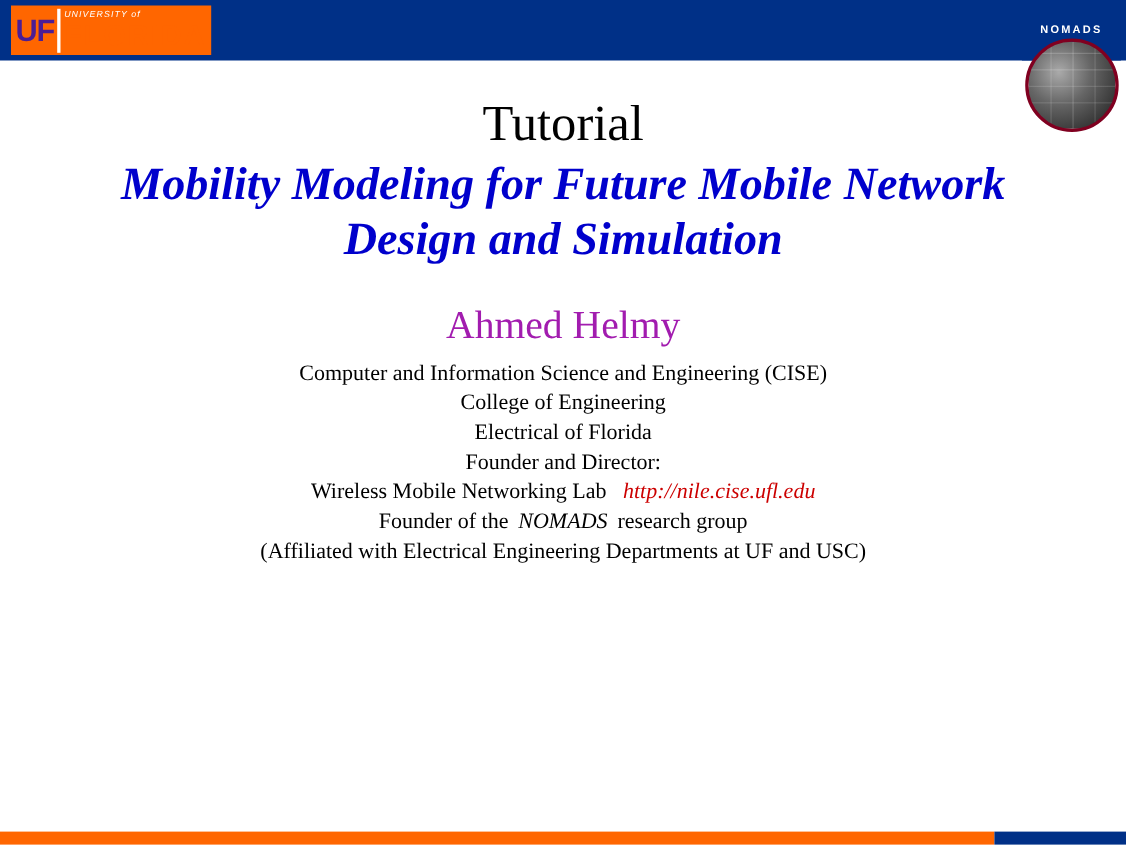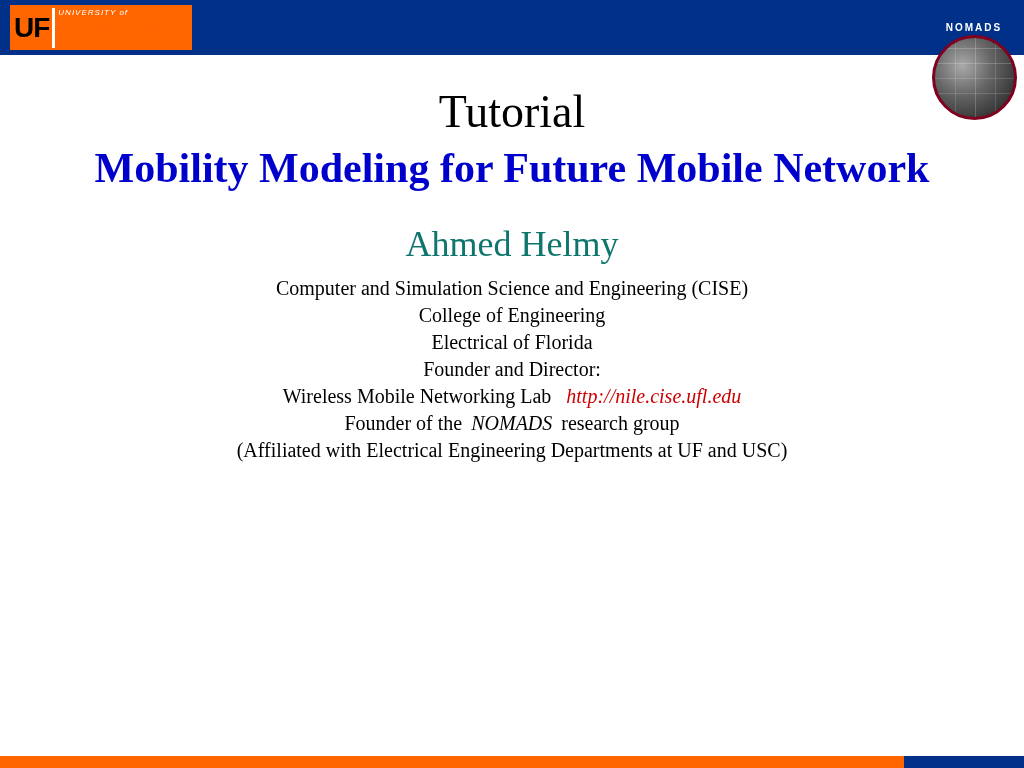--- a/index.html
+++ b/index.html
@@ -32,21 +32,21 @@
 
     .uf-logo-box {
       background: #FF6600;
       padding: 2px 4px;
       display: flex;
       align-items: center;
       height: 45px;
     }
 
     .uf-text {
-      color: #000000;
+      color: #4c1d95;
       font-size: 28px;
       font-weight: 900;
       font-family: Arial, sans-serif;
       letter-spacing: -1px;
       line-height: 1;
     }
 
     .uf-divider {
       width: 3px;
       height: 40px;
@@ -87,29 +87,30 @@
       font-size: 46px;
       color: #000;
       font-weight: normal;
       margin-bottom: 5px;
       font-family: 'Times New Roman', Times, serif;
     }
 
     .mobility-title {
       font-size: 42px;
       color: #0000CC;
+      font-style: italic;
       font-weight: bold;
       line-height: 1.2;
       margin-bottom: 30px;
       font-family: 'Times New Roman', Times, serif;
     }
 
     .author-name {
       font-size: 36px;
-      color: #0f766e;
+      color: #a21caf;
       font-weight: normal;
       margin-bottom: 12px;
       font-family: 'Times New Roman', Times, serif;
     }
 
     .info-line {
       font-size: 20px;
       color: #000;
       margin-bottom: 4px;
       font-family: 'Times New Roman', Times, serif;
@@ -181,25 +182,26 @@
     <div style="position:absolute; left:60px; top:0; bottom:0; width:1px; background:rgba(255,255,255,0.15);"></div>
   </div>
 </div>
 
 <div class="main-content">
 
   <div class="tutorial-title">Tutorial</div>
 
   <div class="mobility-title">
     <span>Mobility Modeling for Future Mobile Network</span><br>
+    <span>Design and Simulation</span>
   </div>
 
   <div class="author-name">Ahmed Helmy</div>
 
-  <div class="info-line">Computer and Simulation Science and Engineering (CISE)</div>
+  <div class="info-line">Computer and Information Science and Engineering (CISE)</div>
   <div class="info-line">College of Engineering</div>
   <div class="info-line">Electrical of Florida</div>
 
 
   <div class="info-line">Founder and Director:</div>
 
   <div class="info-line">
     <span>Wireless Mobile Networking Lab</span>
     <span>&nbsp;</span>
     <a class="link" href="#">http://nile.cise.ufl.edu</a>

